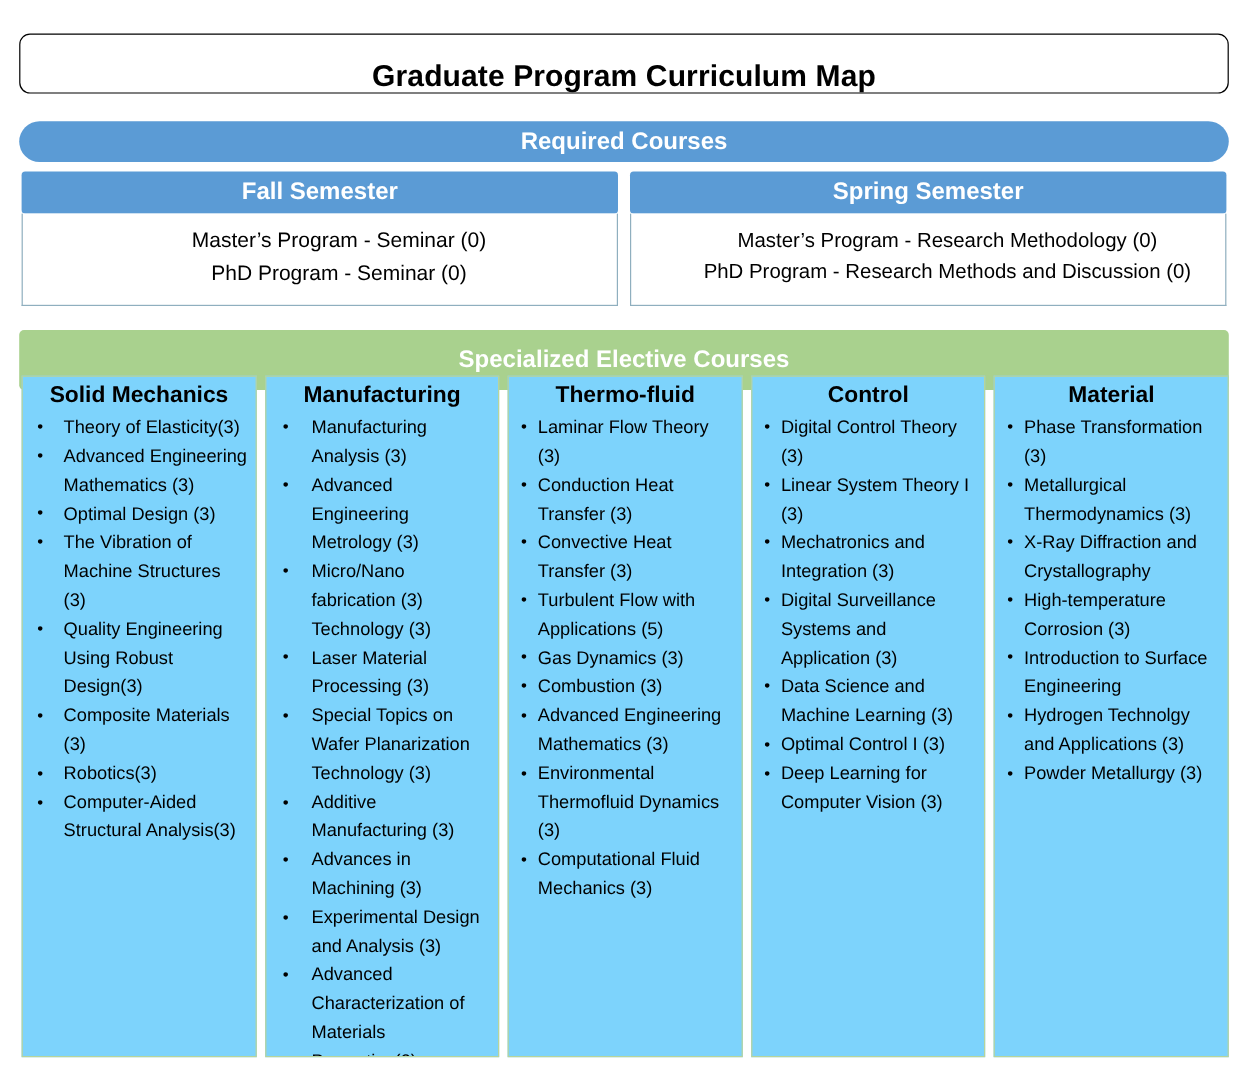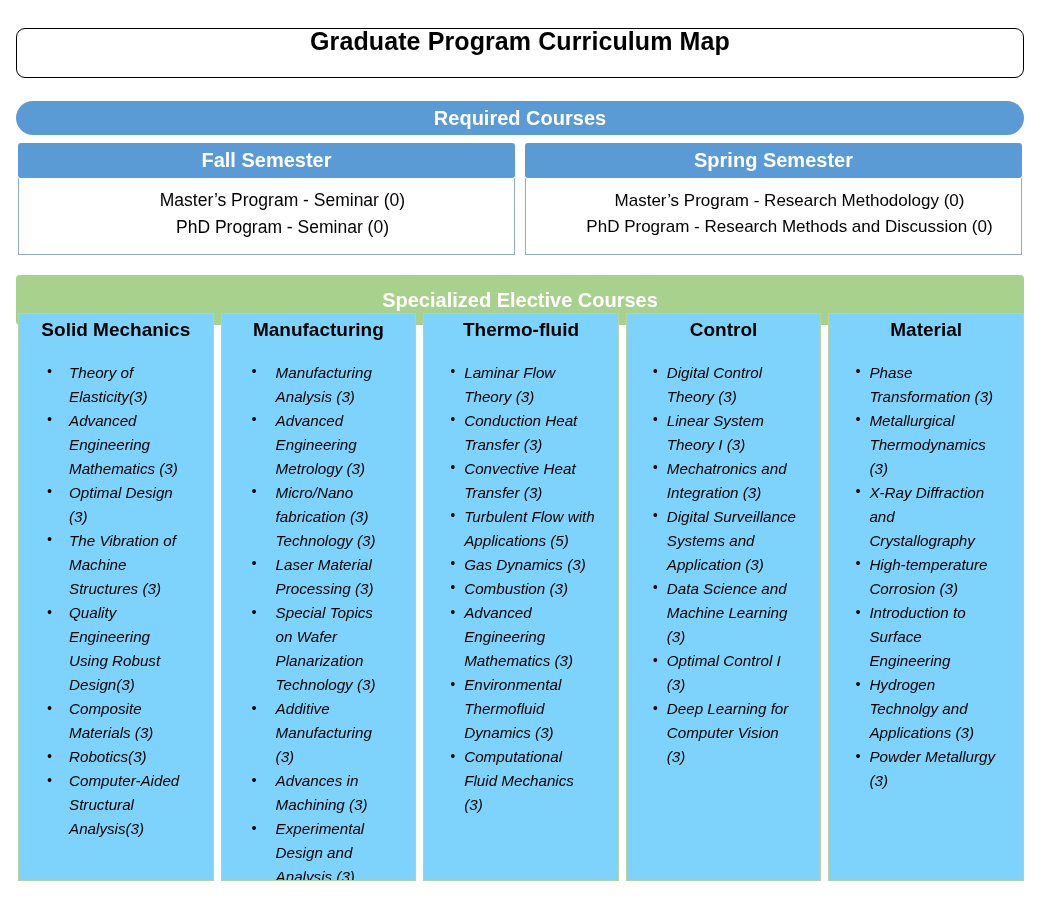--- a/index.html
+++ b/index.html
@@ -27,21 +27,21 @@
   .title-box {
     position: absolute;
     left: 16px;
     top: 28px;
     width: 1008px;
     height: 50px;
     border: 1.4px solid #000000;
     border-radius: 9px;
     background: #ffffff;
     display: flex;
-    align-items: flex-start;
+    align-items: flex-end;
     justify-content: center;
   }
   .title-text {
     font-size: 25px;
     font-weight: 700;
     letter-spacing: .1px;
     color: #000000;
     line-height: 1;
   }
 
@@ -137,23 +137,22 @@
   .col-head {
     text-align: center;
     font-size: 19px;
     font-weight: 700;
     padding: 5px 2px 4px;
     color: #000000;
     line-height: 1.15;
   }
   .col-list {
     list-style: none;
-    margin: 16px;
+    margin: 0;
     padding: 0 6px 4px 4px;
-    font-style: italic;
   }
   .col-list li {
     position: relative;
     padding-left: 34px;
     font-size: 15.2px;
     line-height: 1.58;
     color: #000000;
   }
   .col-list li::before {
     content: "\2022";

